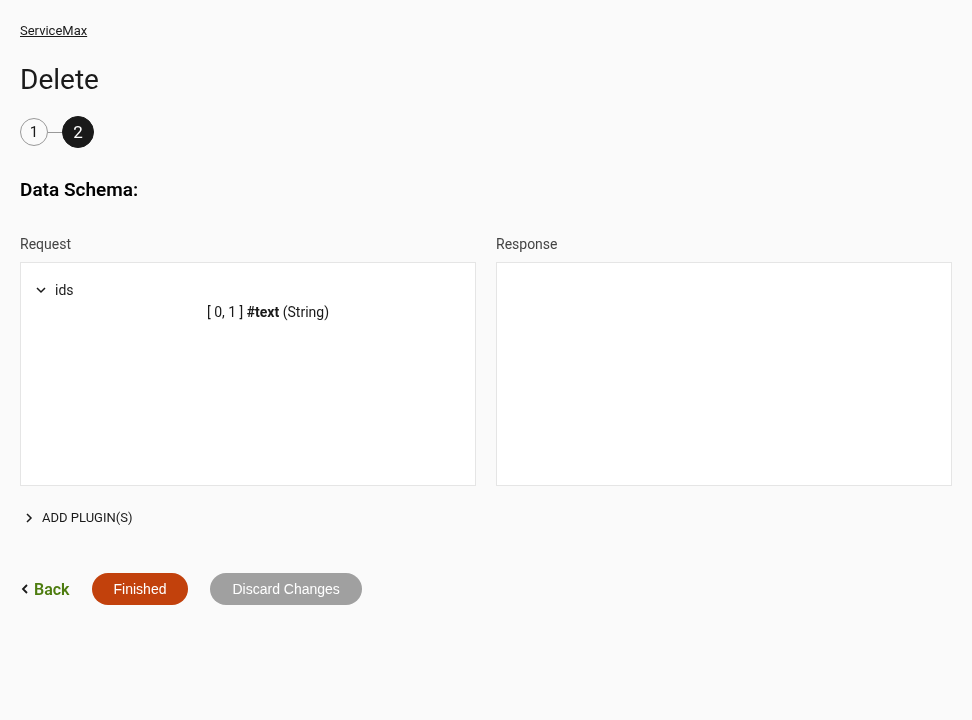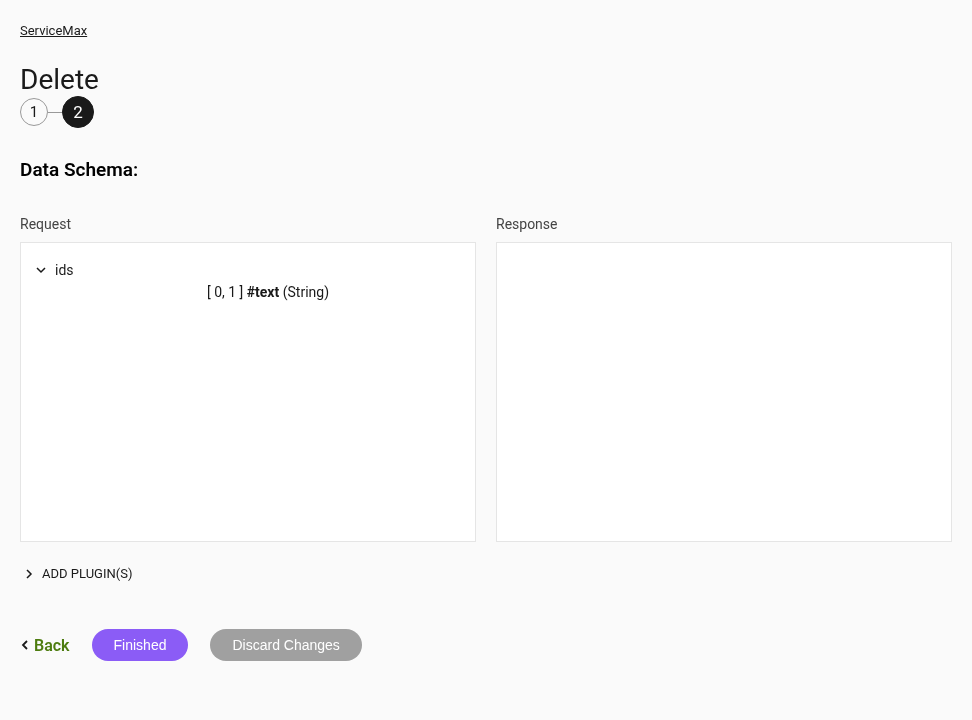--- a/index.html
+++ b/index.html
@@ -20,20 +20,21 @@
       color: #1a1a1a;
       text-decoration: underline;
       cursor: pointer;
       display: inline-block;
       margin-bottom: 25px;
     }
     .page-title {
       font-size: 28px;
       font-weight: 400;
       color: #1a1a1a;
+      margin-bottom: 20px;
     }
     .stepper {
       display: flex;
       align-items: center;
       margin-bottom: 30px;
     }
     .step {
       width: 28px;
       height: 28px;
       border-radius: 50%;
@@ -78,21 +79,21 @@
     }
     .schema-label {
       font-size: 14px;
       color: #444;
       margin-bottom: 10px;
       font-weight: 400;
     }
     .schema-box {
       background: #fff;
       border: 1px solid #e5e5e5;
-      height: 300px;
+      height: 224px;
       padding: 16px 14px;
       font-size: 14px;
     }
     .tree-item {
       display: flex;
       align-items: center;
       gap: 8px;
       padding: 2px 0;
       cursor: pointer;
       min-height: 22px;
@@ -167,21 +168,21 @@
     .btn {
       border: none;
       border-radius: 18px;
       padding: 8px 22px;
       font-size: 14px;
       font-weight: 500;
       cursor: pointer;
       color: #fff;
     }
     .btn-primary {
-      background: #8b5cf6;
+      background: #c2410c;
     }
     .btn-secondary {
       background: #a0a0a0;
     }
   </style>
 </head>
 <body>
 
 
 

